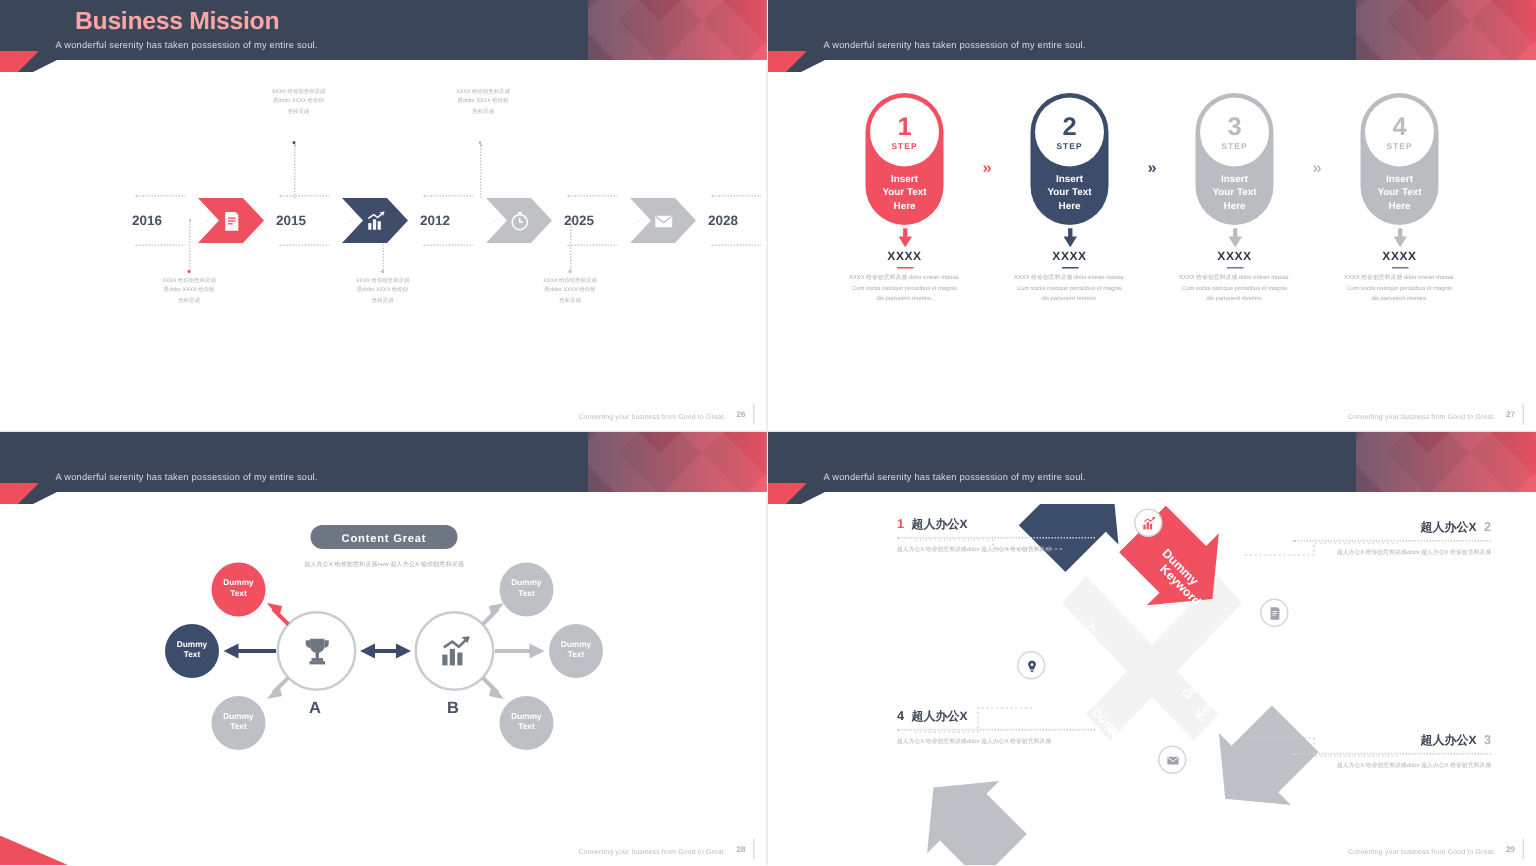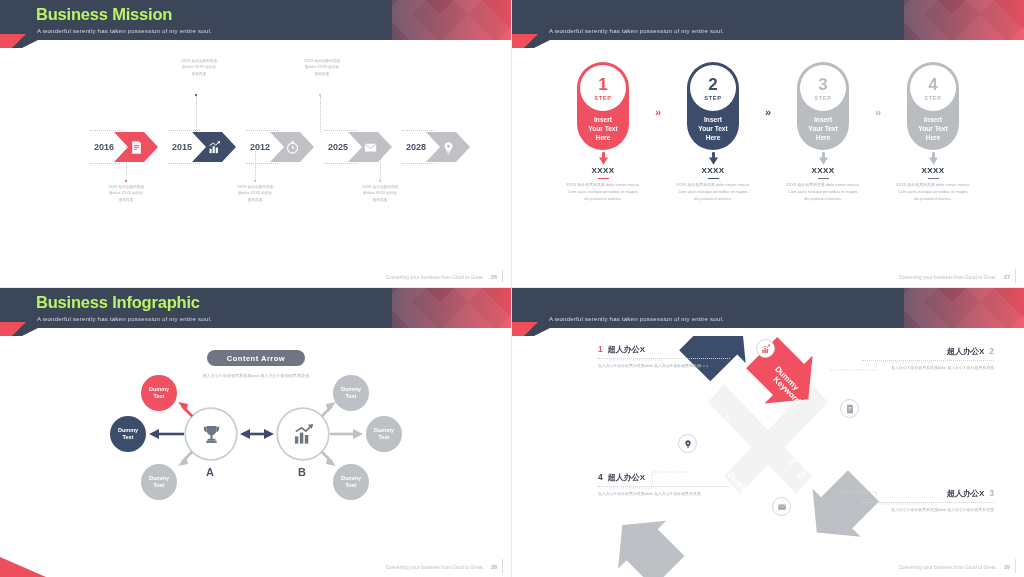--- a/index.html
+++ b/index.html
@@ -37,22 +37,22 @@
   .hdr-diamonds {
     position: absolute; right: 0; top: 0; width: 120px; height: 48px;
     opacity: 1;
   }
   .hdr-red-tri {
     position: absolute; left: 0; top: 34px; width: 26px; height: 18px;
     background: #ee4f5c;
     clip-path: polygon(0 0, 26px 0, 8px 18px, 0 18px);
   }
   .hdr-title {
-    position: absolute; left: 36px; top: 5px;
-    color: #bef264; font-size: 16.5px; font-weight: bold;
+    position: absolute; left: 50px; top: 5px;
+    color: #fca5a5; font-size: 16.5px; font-weight: bold;
     letter-spacing: -0.2px;
   }
   .hdr-sub {
     position: absolute; left: 37px; top: 27px;
     color: #d6dae2; font-size: 6.2px; letter-spacing: 0.15px;
   }
 
   
   .ftr {
     position: absolute; bottom: 7px; right: 14px;
@@ -74,21 +74,21 @@
 
   
   .tl { position: absolute; left: 0; top: 48px; width: 512px; height: 240px; }
   .tl-row {
     position: absolute; left: 88px; top: 84px;
     display: flex; align-items: center;
   }
   .tl-item { display: flex; align-items: center; position: relative; }
   .tl-year {
     font-size: 9px; font-weight: bold; color: #4a5366;
-    width: 26px; text-align: right; margin-right: 0;
+    width: 26px; margin-right: 18px;
   }
   .chev {
     position: relative; width: 44px; height: 30px;
     clip-path: polygon(0 0, 30px 0, 44px 15px, 30px 30px, 0 30px, 14px 15px);
     display: flex; align-items: center; justify-content: center;
   }
   .chev.red  { background: #ee5060; }
   .chev.navy { background: #3f4d6b; }
   .chev.grey { background: #bfc1c4; }
   .chev-out {
@@ -455,26 +455,25 @@
           <polygon points="76,-14 104,14 76,42 48,14"></polygon>
           <polygon points="48,14 76,42 48,70 20,42"></polygon>
           <polygon points="104,14 132,42 104,70 76,42"></polygon>
         </g>
         <g fill="#000000" opacity="0.05">
           <polygon points="48,-14 76,14 48,42 20,14"></polygon>
           <polygon points="104,-14 132,14 104,42 76,14"></polygon>
         </g>
       </svg>
       <div class="hdr-red-tri"></div>
-      <div class="hdr-title">Business Infographic</div>
       <div class="hdr-sub">A wonderful serenity has taken possession of my entire soul.</div>
     </div>
 
     <div class="biz">
-      <div class="pill-title">Content Arrow</div>
+      <div class="pill-title">Content Great</div>
       <div class="biz-sub">超人办公X 给你创意和灵感new 超人办公X 输你创意和灵感</div>
 
       <svg style="position:absolute; left:0; top:0; width:512px; height:240px;" viewBox="0 0 512 240">
 
         <circle cx="211" cy="98" r="26" fill="none" stroke="#c9ccd2" stroke-width="1.4"></circle>
         <circle cx="303" cy="98" r="26" fill="none" stroke="#c9ccd2" stroke-width="1.4"></circle>
 
         <line x1="196" y1="84" x2="182" y2="70" stroke="#ee4f5c" stroke-width="2.6"></line>
         <polygon points="178,66 188,68 186,76" fill="#ee4f5c"></polygon>
 

